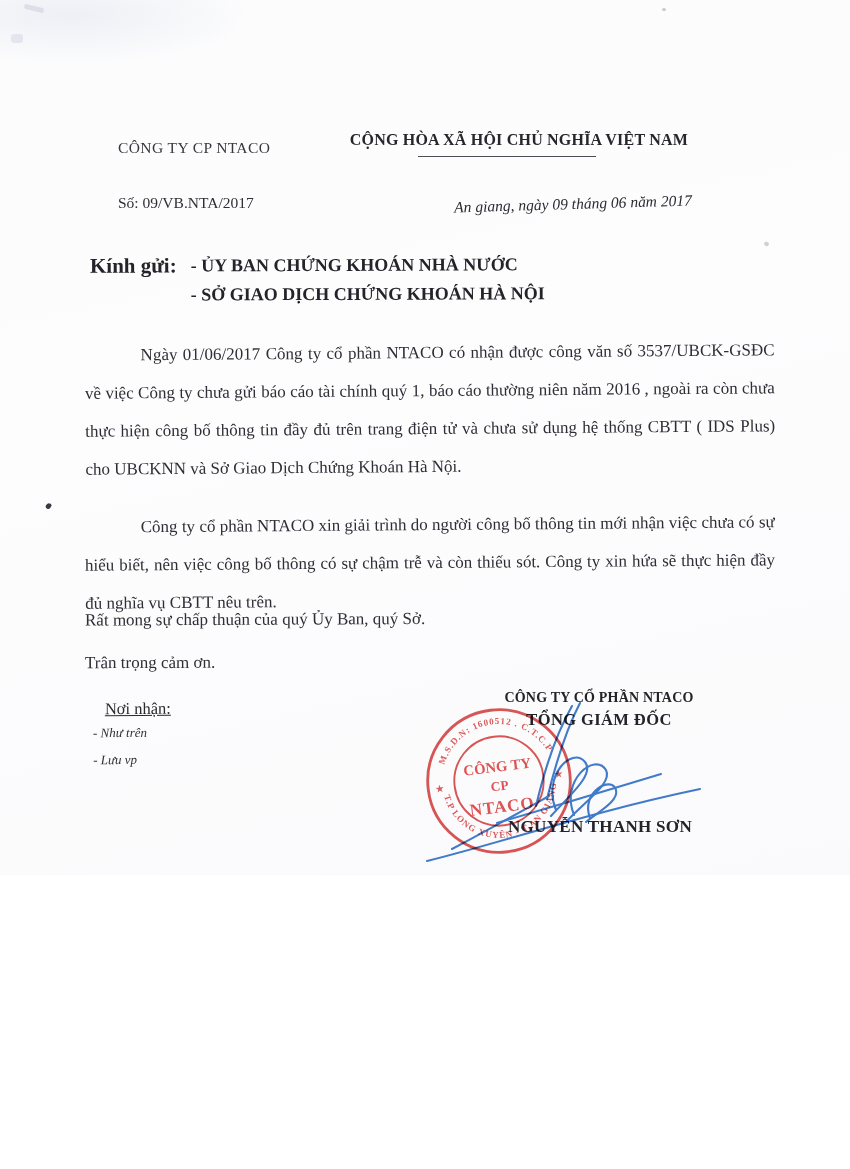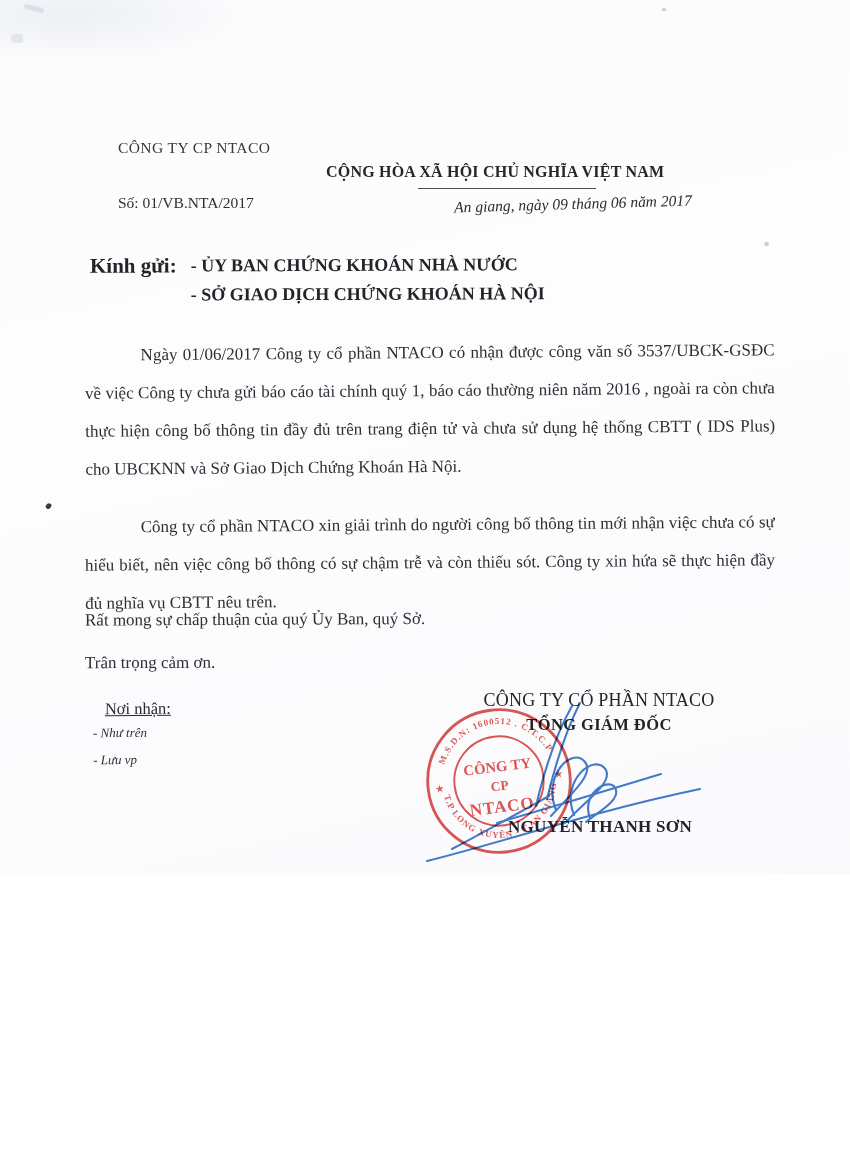--- a/index.html
+++ b/index.html
@@ -8,21 +8,21 @@
     background:
       radial-gradient(ellipse 260px 70px at 70px 15px, rgba(225,229,238,.55) 0%, rgba(255,255,255,0) 70%),
       linear-gradient(168deg,#fcfcfd 0%,#fdfdfe 45%,#fafafc 100%);
     font-family:"Liberation Serif","DejaVu Serif",serif;
     color:#2f2f36;
   }
   .abs{position:absolute;}
   
   .hdr-company{left:118px;top:139px;font-size:15.5px;letter-spacing:.4px;color:#38383f;}
   .hdr-num{left:118px;top:194px;font-size:15.5px;color:#2e2e35;}
-  .hdr-right{left:326px;top:131px;width:362px;text-align:left;margin-top:32px;}
+  .hdr-right{left:326px;top:131px;width:362px;text-align:right;}
   .motto1{font-weight:bold;font-size:16px;letter-spacing:.2px;color:#26262c;}
   .motto2{font-size:15px;margin-top:4px;color:#2c2c33;}
   .motto-rule{width:178px;height:0;border-top:1.6px solid #4c4c55;margin:7px auto 0;}
   .date-line{left:428px;top:195px;width:290px;text-align:center;font-style:italic;font-size:15.5px;
     transform:rotate(-1.7deg);color:#2b2b33;}
   
   .recipients{left:90px;top:251px;display:flex;transform:rotate(-.2deg);}
   .recip-label{font-weight:bold;font-size:21px;margin-top:2px;white-space:nowrap;color:#232329;}
   .recip-lines{margin-left:14px;}
   .recip-line{font-weight:bold;font-size:18px;line-height:29px;white-space:nowrap;color:#232329;}
@@ -32,21 +32,21 @@
   .p1{top:334px;}
   .p2{top:506px;}
   .p3{top:600px;transform:rotate(-.25deg);}
   .p4{top:643px;transform:rotate(-.2deg);}
   
   .noi-nhan{left:93px;top:699px;transform:rotate(-.3deg);}
   .noi-nhan-label{font-weight:400;font-size:16.5px;text-decoration:underline;color:#28282e;margin-left:12px;}
   .noi-nhan-item{font-style:italic;font-size:13px;line-height:27px;color:#2e2e36;}
   
   .sign-block{left:428px;top:690px;width:342px;text-align:center;}
-  .sign-company{font-weight:normal;font-size:18px;letter-spacing:.2px;color:#232329;white-space:nowrap;}
+  .sign-company{font-weight:bold;font-size:14px;letter-spacing:.2px;color:#232329;white-space:nowrap;}
   .sign-title{font-weight:bold;font-size:16.5px;margin-top:4px;letter-spacing:.4px;color:#232329;}
   .sign-name{left:470px;top:817px;width:260px;text-align:center;font-weight:bold;font-size:17px;
     letter-spacing:.3px;color:#232329;white-space:nowrap;}
   
   .stamp{left:423px;top:705px;width:152px;height:152px;transform:rotate(-7deg);opacity:.93;mix-blend-mode:multiply;}
   
   .sig-svg{left:0;top:0;width:850px;height:1169px;pointer-events:none;mix-blend-mode:multiply;}
   
   .speck{position:absolute;pointer-events:none;}
 </style>
@@ -57,21 +57,21 @@
 
   <div class="speck" style="left:24px;top:6px;width:20px;height:5px;background:#d7dae3;transform:rotate(14deg);border-radius:2px;opacity:.8;"></div>
   <div class="speck" style="left:11px;top:34px;width:12px;height:9px;background:#dfe2ea;border-radius:3px;opacity:.8;"></div>
   <div class="speck" style="left:46px;top:503px;width:5px;height:6px;background:#3a3a42;border-radius:70% 40% 60% 50%;transform:rotate(35deg);"></div>
   <div class="speck" style="left:662px;top:8px;width:4px;height:3px;background:#c6c9d2;border-radius:50%;"></div>
   <div class="speck" style="left:764px;top:242px;width:5px;height:4px;background:#b9bcc6;border-radius:50%;opacity:.7;transform:rotate(20deg);"></div>
   <div class="speck" style="left:210px;top:1078px;width:4px;height:4px;background:#8f929c;border-radius:1px;opacity:.8;"></div>
   <div class="speck" style="left:242px;top:1103px;width:11px;height:10px;background:radial-gradient(circle,#8d90a0 0%,rgba(255,255,255,0) 70%);opacity:.75;"></div>
 
   <div class="abs hdr-company">CÔNG TY CP NTACO</div>
-  <div class="abs hdr-num">Số: 01/VB.NTA/2017</div>
+  <div class="abs hdr-num">Số: 09/VB.NTA/2017</div>
 
   <div class="abs hdr-right">
     <div class="motto1">CỘNG HÒA XÃ HỘI CHỦ NGHĨA VIỆT NAM</div>
     <div class="motto-rule"></div>
   </div>
   <div class="abs date-line">An giang, ngày 09 tháng 06 năm 2017</div>
 
   <div class="abs recipients">
     <div class="recip-label">Kính gửi:</div>
     <div class="recip-lines">

